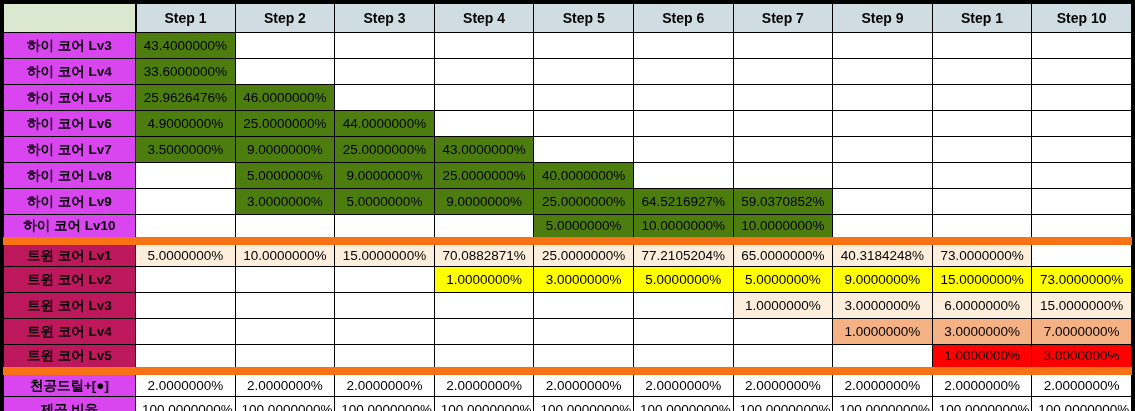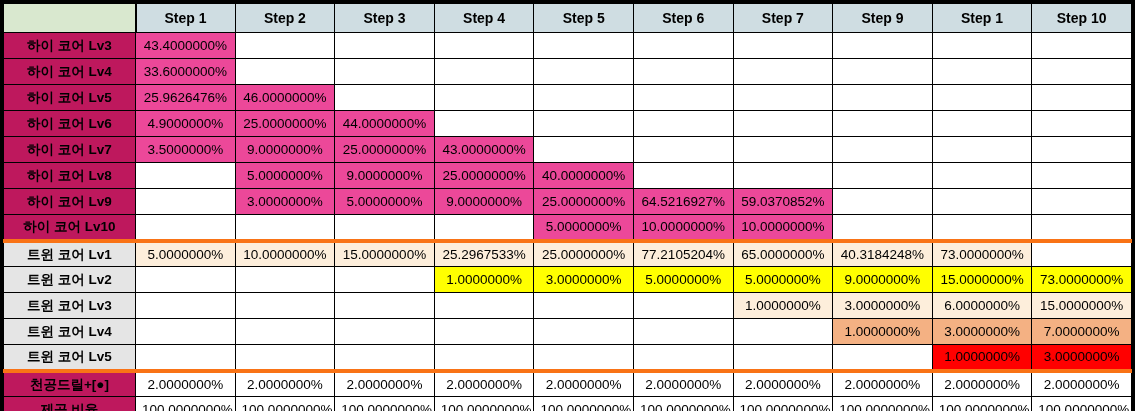--- a/index.html
+++ b/index.html
@@ -52,34 +52,34 @@
   tr.header-row th.corner {
     background: #d9e8cf;
     border-left: 1px solid #000;
   }
   
   td.rowlabel {
     font-weight: bold;
     text-align: center;
     font-size: 14px;
   }
-  td.lbl-green  { background: #be185d; margin-left: 47px; }
-  td.lbl-orange { background: #e5e5e5; }
+  td.lbl-green  { background: #d946ef; margin-left: 47px; }
+  td.lbl-orange { background: #be185d; }
 
   
   td.cell { text-align: center; background: #ffffff; }
-  td.cell.fill-blue   { background: #ec4899; }
+  td.cell.fill-blue   { background: #4d7c0f; }
   td.cell.fill-cream  { background: #fdeedb; }
   td.cell.fill-yellow { background: #ffff00; }
   td.cell.fill-orange { background: #f4b183; }
   td.cell.fill-red    { background: #ff0000; }
   td.cell.fill-none   { background: #ffffff; }
 
   
-  tr.group-end td, tr.group-end th { border-bottom: 4px solid #f97316; }
+  tr.group-end td, tr.group-end th { border-bottom: 8px solid #f97316; }
   td.rowlabel { border-right: 2px solid #000000; }
   tr.header-row th.corner { border-right: 2px solid #000000; }
 </style>
 </head>
 <body>
 
 <div id="sheet">
   <table class="grid">
     <colgroup>
       <col class="c-label">
@@ -212,21 +212,21 @@
           <td class="cell fill-blue">10.0000000%</td>
           <td class="cell fill-none"></td>
           <td class="cell fill-none"></td>
           <td class="cell fill-none"></td>
         </tr>
         <tr>
           <td class="rowlabel lbl-orange">트윈 코어 Lv1</td>
           <td class="cell fill-cream">5.0000000%</td>
           <td class="cell fill-cream">10.0000000%</td>
           <td class="cell fill-cream">15.0000000%</td>
-          <td class="cell fill-cream">25.2967533%</td>
+          <td class="cell fill-cream">70.0882871%</td>
           <td class="cell fill-cream">25.0000000%</td>
           <td class="cell fill-cream">77.2105204%</td>
           <td class="cell fill-cream">65.0000000%</td>
           <td class="cell fill-cream">40.3184248%</td>
           <td class="cell fill-cream">73.0000000%</td>
           <td class="cell fill-none"></td>
         </tr>
         <tr>
           <td class="rowlabel lbl-orange">트윈 코어 Lv2</td>
           <td class="cell fill-none"></td>

